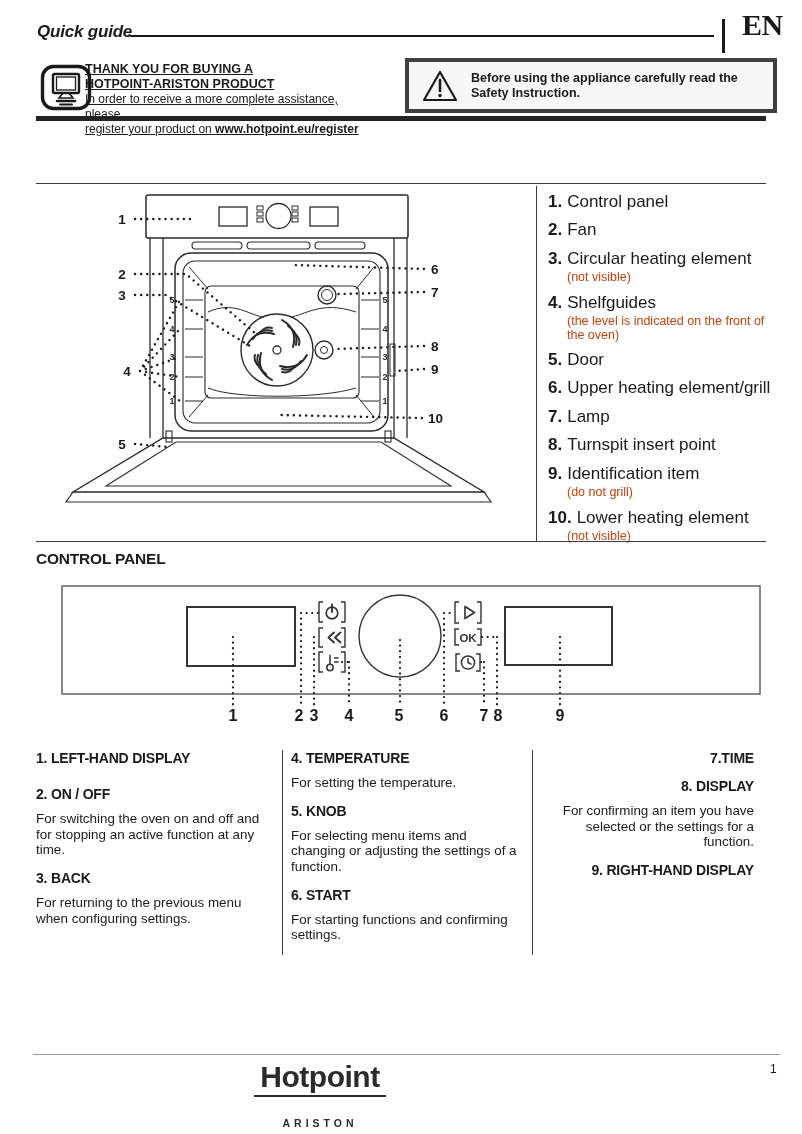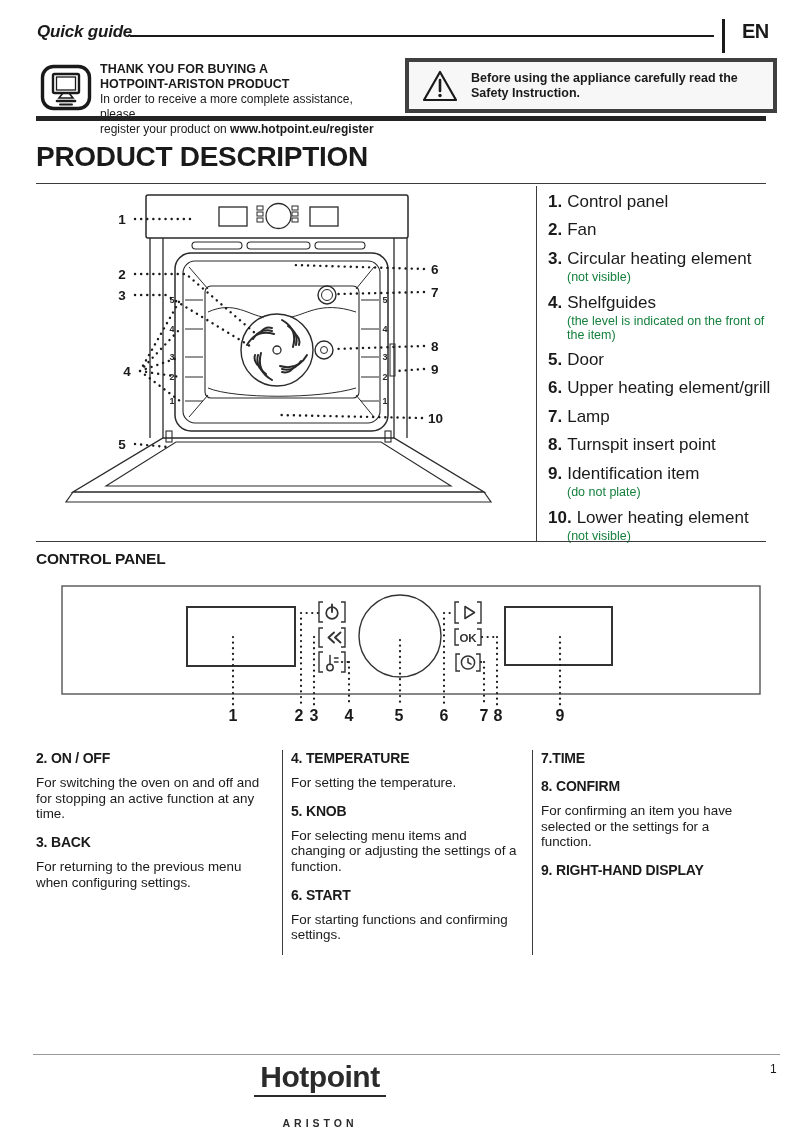--- a/index.html
+++ b/index.html
@@ -5,25 +5,25 @@
   * { margin:0; padding:0; box-sizing:border-box; }
   html,body { background:#fff; }
   .page {
     position:relative; width:802px; height:1134px; background:#fff;
     font-family:"Liberation Sans", sans-serif; color:#1a1a1a; overflow:hidden;
   }
   
   .qg-title { position:absolute; left:37px; top:22px; font-size:17px; font-weight:700; font-style:italic; letter-spacing:-0.2px; }
   .qg-rule  { position:absolute; left:130px; top:35px; width:584px; height:2px; background:#1a1a1a; }
   .lang-bar { position:absolute; left:722px; top:19px; width:3px; height:34px; background:#1a1a1a; }
-  .lang     { position:absolute; left:742px; top:20px; font-size:20px; font-weight:700; letter-spacing:-0.5px; }
+  .lang     { position:absolute; left:742px; top:8px; font-size:30px; font-weight:700; letter-spacing:-0.5px;font-family:Liberation Serif, serif; }
 
   
   .reg-icon { position:absolute; left:40px; top:64px; }
-  .reg-text { position:absolute; left:100px; top:62px; width:290px; }
+  .reg-text { position:absolute; left:85px; top:62px; width:290px;text-decoration:underline; }
   .reg-b { font-size:12.5px; font-weight:700; line-height:1.2; }
   .reg-n { font-size:12px; line-height:1.25; }
   .reg-n b, .reg-url { font-weight:700; }
   a.reg-url { color:#1a1a1a; text-decoration:none; }
 
   
   .warnbox { position:absolute; left:405px; top:58px; width:372px; height:55px;
     border:4px solid #404040; background:#f7f7f7; display:flex; align-items:center; }
   .warn-tri { margin:0 12px 0 12px; flex:0 0 auto; }
   .warn-text { font-size:12.5px; font-weight:700; line-height:1.2; padding-right:8px; }
@@ -35,31 +35,31 @@
 
   
   .pd-title { position:absolute; left:36px; top:141px; font-size:28px; font-weight:800; letter-spacing:-0.3px; }
   .cp-title { position:absolute; left:36px; top:550px; font-size:15.5px; font-weight:800; letter-spacing:-0.2px; }
 
   
   .pd-divider { position:absolute; left:536px; top:186px; width:0; height:355px; border-left:1.5px solid #3c3c3c; }
   .pd-list { position:absolute; left:548px; top:192px; width:224px; }
   .pd-item { font-size:17px; line-height:1.2; margin-bottom:8px; }
   .pd-num { font-weight:700; margin-right:5px; }
-  .pd-note { font-size:12.5px; color:#15803d; line-height:1.08; margin:-6px 0 8px 19px; }
+  .pd-note { font-size:12.5px; color:#c2410c; line-height:1.08; margin:-6px 0 8px 19px; }
 
   .oven-svg { position:absolute; left:36px; top:186px; }
   .panel-svg { position:absolute; left:36px; top:580px; }
 
   
   .cols { position:absolute; left:36px; top:750px; width:730px; display:flex; align-items:stretch; }
   .col { padding-right:12px; }
   .col-1 { width:247px; border-right:1.5px solid #3c3c3c; }
   .col-2 { width:250px; border-right:1.5px solid #3c3c3c; padding-left:8px; }
-  .col-3 { width:233px; padding-left:8px; }
+  .col-3 { width:233px; padding-left:8px;text-align:right; }
   .ctl { margin-bottom:12px; }
   .ctl h4 { font-size:14px; font-weight:700; letter-spacing:-0.2px; margin-bottom:3px; }
   .ctl p { font-size:13.4px; line-height:1.17;margin-top:9px; }
   .ctl.spacer { margin-bottom:20px; }
 
   
   .foot-rule { position:absolute; left:33px; top:1054px; width:747px; height:0; border-top:1.5px solid #9a9a9a; }
   .brand { position:absolute; left:0; top:1060px; width:640px; text-align:center; }
   .brand-name { display:inline-block; font-size:30px; font-weight:700; letter-spacing:-0.5px; color:#2b2b2b;
     border-bottom:2.5px solid #2b2b2b; padding:0 6px 1px 6px; }
@@ -97,21 +97,20 @@
     <svg class="warn-tri" width="38" height="34" viewBox="0 0 38 34">
       <path d="M19,3 L35,31 L3,31 Z" fill="none" stroke="#1a1a1a" stroke-width="2.2" stroke-linejoin="round"></path>
       <path d="M19,11 L19,22" stroke="#1a1a1a" stroke-width="2.6" stroke-linecap="round"></path>
       <circle cx="19" cy="26.5" r="1.7" fill="#1a1a1a"></circle>
     </svg>
     <div class="warn-text">Before using the appliance carefully read the Safety Instruction.</div>
   </div>
 
   <div class="dbl-rule"></div>
 
-  <div class="pd-title">PRODUCT DESCRIPTION</div>
   <div class="thin-rule" style="top:183px;"></div>
 
   <svg class="oven-svg" width="492" height="352" viewBox="0 0 492 352">
     <g fill="none" stroke="#2a2a2a" stroke-width="1.5">
 
       <rect x="110" y="9" width="262" height="43" rx="2"></rect>
       <rect x="183" y="21" width="28" height="19" stroke-width="1.3"></rect>
       <rect x="274" y="21" width="28" height="19" stroke-width="1.3"></rect>
       <circle cx="242.5" cy="30" r="12.5" stroke-width="1.3"></circle>
       <g stroke-width="1">
@@ -221,27 +220,27 @@
     </g>
   </svg>
 
   <div class="pd-divider"></div>
   <div class="pd-list">
     <div class="pd-item"><span class="pd-num">1.</span><span>Control panel</span></div>
     <div class="pd-item"><span class="pd-num">2.</span><span>Fan</span></div>
     <div class="pd-item"><span class="pd-num">3.</span><span>Circular heating element</span></div>
     <div class="pd-note">(not visible)</div>
     <div class="pd-item"><span class="pd-num">4.</span><span>Shelfguides</span></div>
-    <div class="pd-note">(the level is indicated on the front of the item)</div>
+    <div class="pd-note">(the level is indicated on the front of the oven)</div>
     <div class="pd-item"><span class="pd-num">5.</span><span>Door</span></div>
     <div class="pd-item"><span class="pd-num">6.</span><span>Upper heating element/grill</span></div>
     <div class="pd-item"><span class="pd-num">7.</span><span>Lamp</span></div>
     <div class="pd-item"><span class="pd-num">8.</span><span>Turnspit insert point</span></div>
     <div class="pd-item"><span class="pd-num">9.</span><span>Identification item</span></div>
-    <div class="pd-note">(do not plate)</div>
+    <div class="pd-note">(do not grill)</div>
     <div class="pd-item"><span class="pd-num">10.</span><span>Lower heating element</span></div>
     <div class="pd-note">(not visible)</div>
   </div>
 
   <div class="thin-rule" style="top:541px;"></div>
   <div class="cp-title">CONTROL PANEL</div>
 
   <svg class="panel-svg" width="740" height="150" viewBox="0 0 740 150">
     <rect x="26" y="6" width="698" height="108" fill="#fff" stroke="#555" stroke-width="1.4"></rect>
     <g fill="none" stroke="#333">
@@ -304,20 +303,23 @@
       <text x="363" y="141">5</text>
       <text x="408" y="141">6</text>
       <text x="448" y="141">7</text>
       <text x="462" y="141">8</text>
       <text x="524" y="141">9</text>
     </g>
   </svg>
 
   <div class="cols">
     <div class="col col-1">
+      <div class="ctl spacer">
+        <h4><span>1.</span> <span>LEFT-HAND DISPLAY</span></h4>
+      </div>
       <div class="ctl">
         <h4><span>2.</span> <span>ON / OFF</span></h4>
         <p>For switching the oven on and off and for stopping an active function at any time.</p>
       </div>
       <div class="ctl">
         <h4><span>3.</span> <span>BACK</span></h4>
         <p>For returning to the previous menu when configuring settings.</p>
       </div>
     </div>
     <div class="col col-2">
@@ -332,21 +334,21 @@
       <div class="ctl">
         <h4><span>6.</span> <span>START</span></h4>
         <p>For starting functions and confirming settings.</p>
       </div>
     </div>
     <div class="col col-3">
       <div class="ctl">
         <h4><span>7.</span><span>TIME</span></h4>
       </div>
       <div class="ctl">
-        <h4><span>8.</span> <span>CONFIRM</span></h4>
+        <h4><span>8.</span> <span>DISPLAY</span></h4>
         <p>For confirming an item you have selected or the settings for a function.</p>
       </div>
       <div class="ctl">
         <h4><span>9.</span> <span>RIGHT-HAND DISPLAY</span></h4>
       </div>
     </div>
   </div>
 
   <div class="foot-rule"></div>
   <div class="brand">

